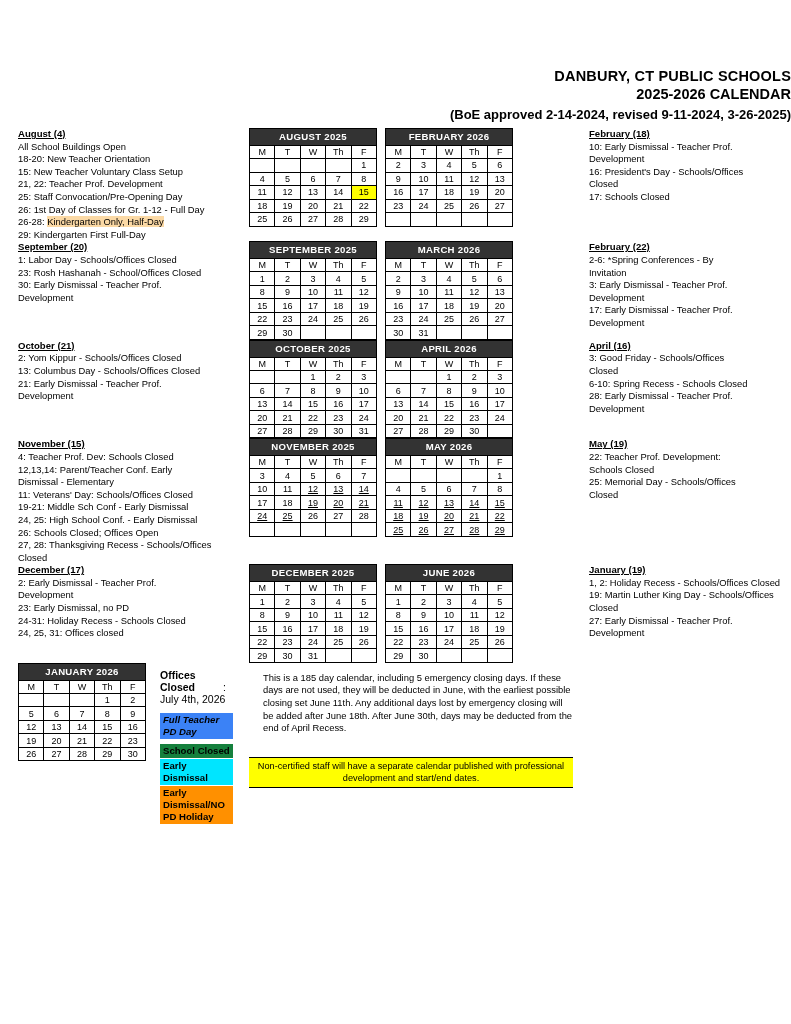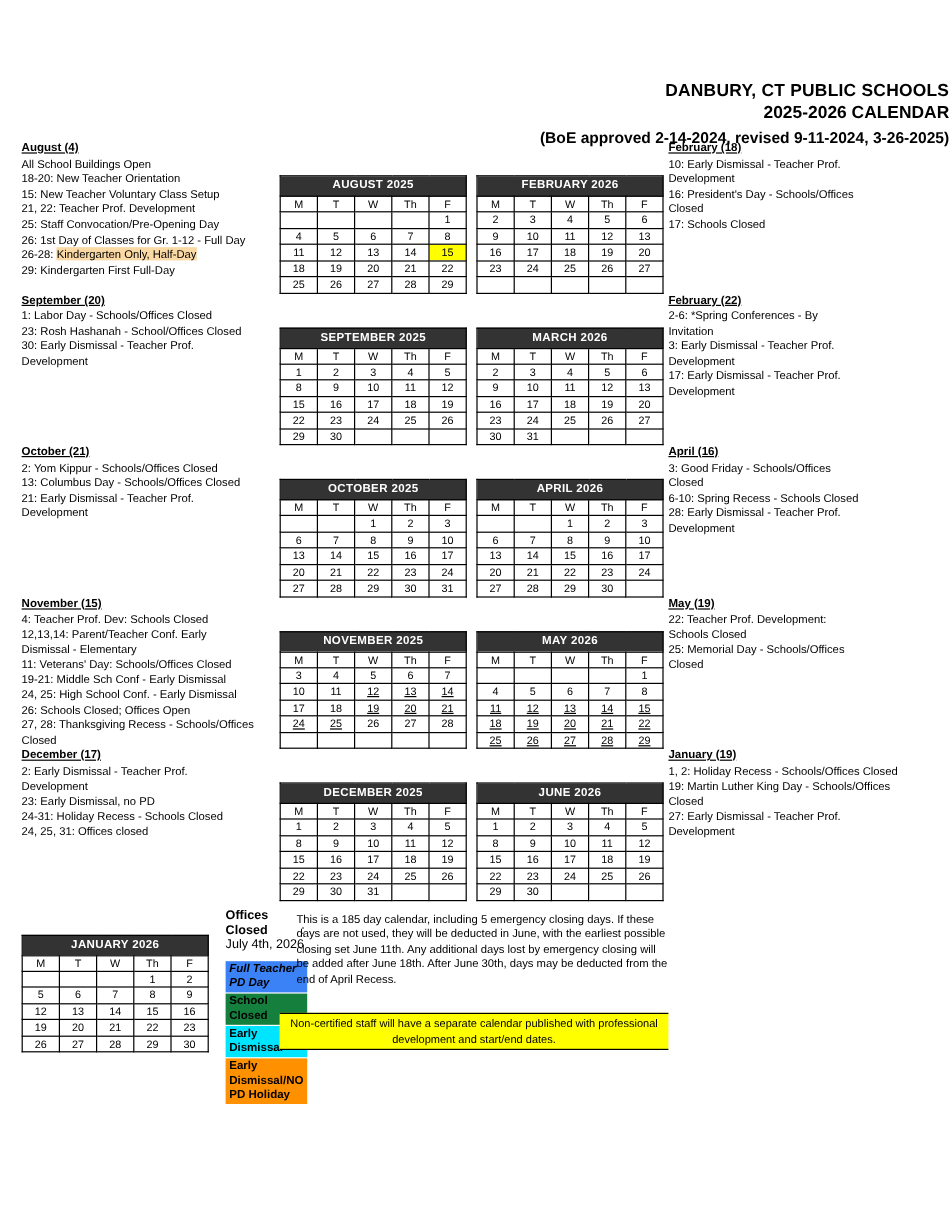--- a/index.html
+++ b/index.html
@@ -16,40 +16,39 @@
 
   
   .title-block { text-align:right; padding-top:68px; }
   .title-block .t1 { font-size:14.5px; font-weight:bold; letter-spacing:.2px; line-height:17px; }
   .title-block .t2 { font-size:14.5px; font-weight:bold; line-height:18px; }
   .title-block .t3 { font-size:13px; font-weight:bold; line-height:23px; }
 
   
   .grid {
     position:absolute;
-    top:118px; left:18px; right:10px;
+    top:128px; left:18px; right:10px;
     display:grid;
     grid-template-columns: 215px 324px 232px;
-    column-gap:0px;
+    column-gap:16px;
   }
 
   .notes { font-size:9.4px; line-height:12.6px; padding-right:6px; }
   .notes .hd { font-weight:bold; text-decoration:underline; font-size:9.6px; }
   .notes .ln { white-space:normal; }
   .hl-orange { background:#fbd9a5; }
 
   .cal-pair { display:flex; gap:8px; }
 
   
   table.cal {
     border-collapse:collapse;
-    width:156px;
+    width:128px;
     table-layout:fixed;
     border:1.6px solid #000;
-    margin-top:28px;
   }
   table.cal td, table.cal th { border:1px solid #000; }
   table.cal .mhead {
     background:#333333; color:#ffffff;
     font-size:9.6px; font-weight:bold;
     text-align:center; padding:2px 0 3px 0;
     letter-spacing:.3px;
   }
   table.cal .dow td {
     background:#ffffff; text-align:center;

